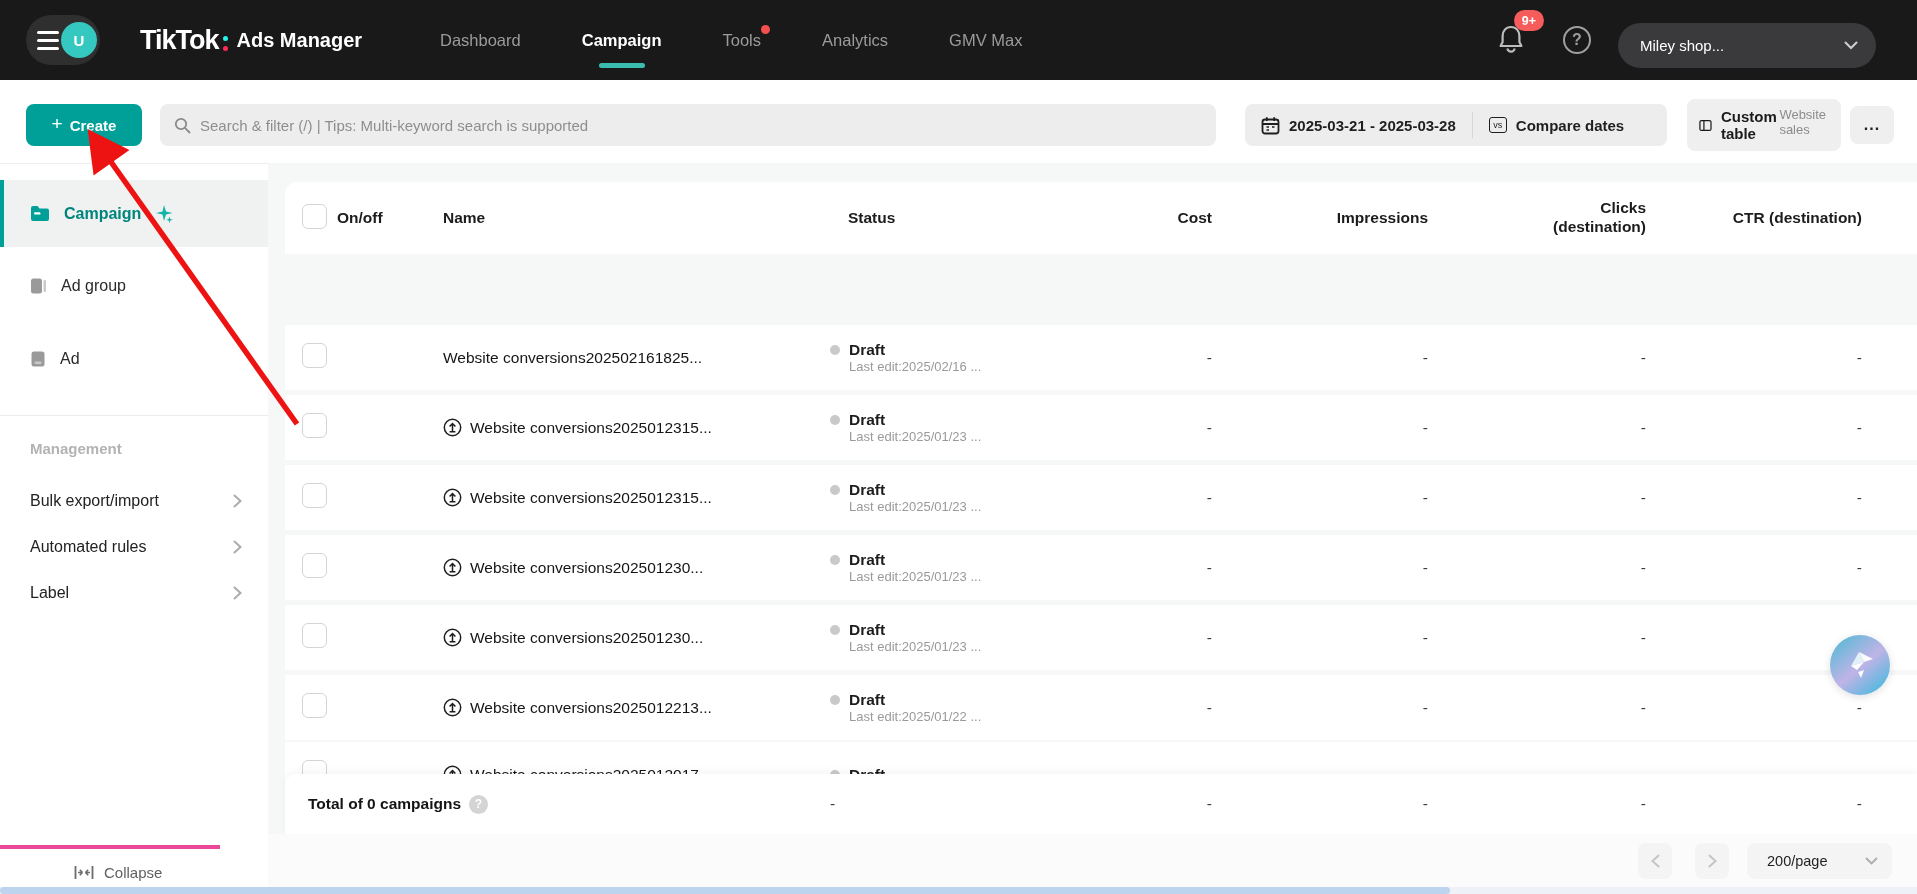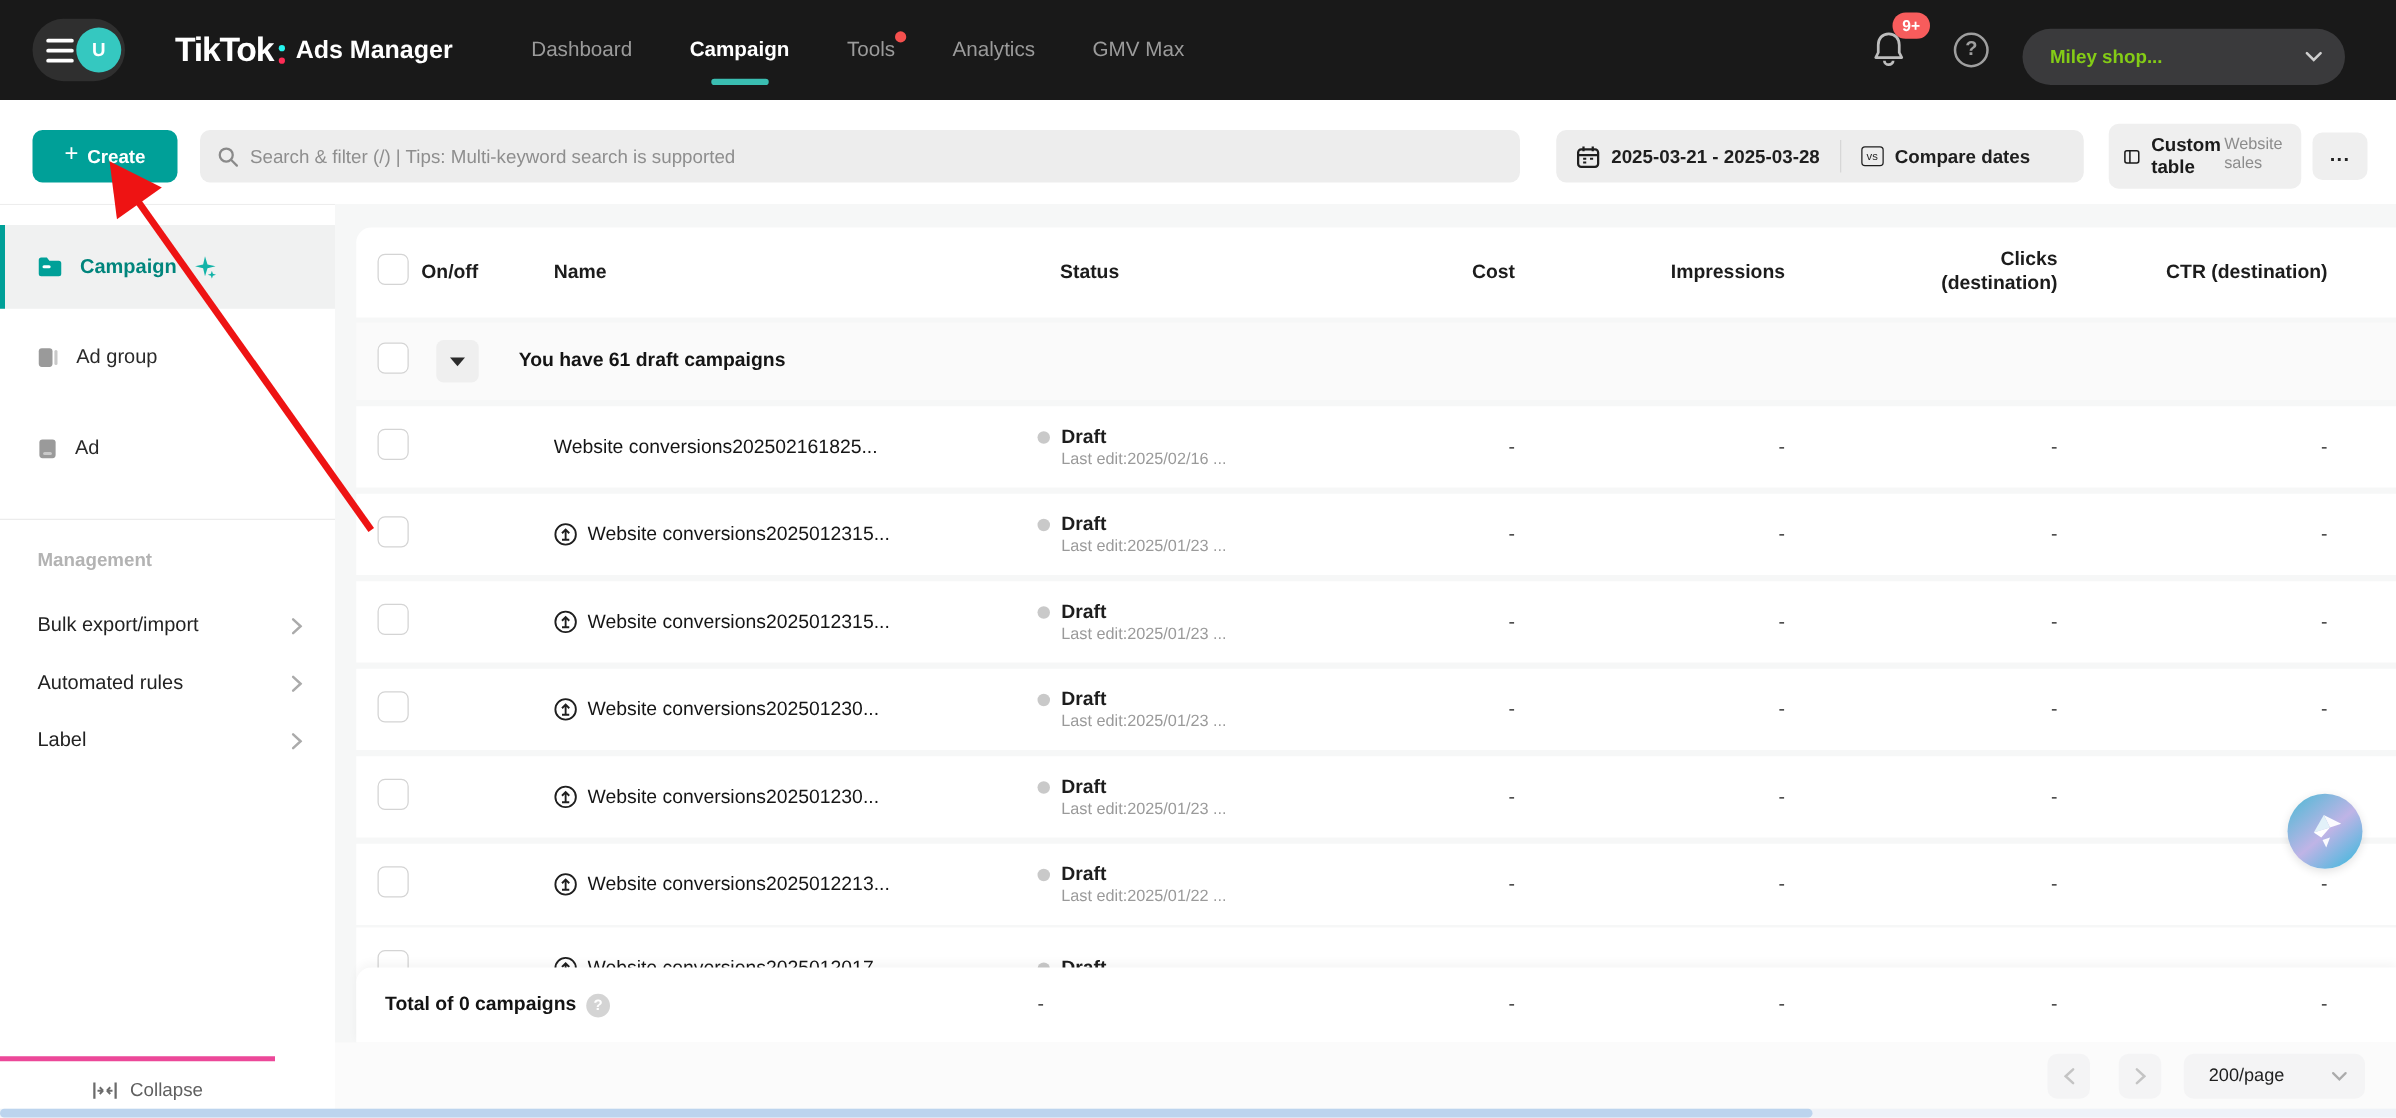--- a/index.html
+++ b/index.html
@@ -14,33 +14,33 @@
   .hamburger i { display:block; height:3px; background:#fff; border-radius:2px; }
   .avatar { position:absolute; right:3px; top:7px; width:36px; height:36px; border-radius:50%;
     background:#35c8c0; color:#fff; font-weight:700; font-size:15px; display:flex; align-items:center; justify-content:center; }
   .brand { position:absolute; left:140px; top:0; height:80px; display:flex; align-items:center; }
   .brand-name { color:#fff; font-size:27px; font-weight:700; letter-spacing:-1px; }
   .brand-colon { display:inline-flex; flex-direction:column; gap:5px; margin:6px 9px 0 4px; }
   .brand-colon i { width:5px; height:5px; border-radius:50%; }
   .brand-colon i.t { background:#25f4ee; } .brand-colon i.r { background:#fe2c55; }
   .brand-product { color:#fff; font-size:20px; font-weight:700; }
   .nav-items { position:absolute; left:425px; top:0; height:80px; display:flex; align-items:center; gap:46px; }
-  .nav-item { position:relative; color:#9b9b9b; font-size:16.5px; font-weight:500; cursor:pointer; }
+  .nav-item { position:relative; color:#9b9b9b; font-size:16.5px; font-weight:500; cursor:pointer;margin-left:15px; }
   .nav-item.active { color:#fff; font-weight:700; }
   .nav-item.active .underline { position:absolute; left:50%; transform:translateX(-50%); bottom:-18px;
     width:46px; height:5px; border-radius:3px; background:#3abdb1; }
   .tools-dot { position:absolute; right:-9px; top:-6px; width:9px; height:9px; border-radius:50%; background:#f5504e; }
   .bell-wrap { position:absolute; left:1496px; top:22px; width:44px; height:44px; cursor:pointer; }
   .badge { position:absolute; left:18px; top:-12px; min-width:30px; height:21px; padding:0 7px; background:#f75c5c;
     color:#fff; font-size:12.5px; font-weight:700; border-radius:11px; display:flex; align-items:center; justify-content:center; }
   .help-circle { position:absolute; left:1563px; top:26px; width:28px; height:28px; border:2px solid #9f9f9f;
     border-radius:50%; color:#9f9f9f; font-size:16px; font-weight:700; display:flex; align-items:center; justify-content:center; cursor:pointer; }
   .account-pill { position:absolute; left:1618px; top:23px; width:258px; height:45px; background:#3a3a3c; border-radius:23px;
     display:flex; align-items:center; padding:0 18px 0 22px; cursor:pointer; }
-  .account-name { color:#84cc16; font-size:15px; font-weight:700; flex:1; }
+  .account-name { color:#ffffff; font-size:15px; font-weight:400; flex:1; }
 
   
   .toolbar { position:absolute; left:0; top:80px; width:1917px; height:83px; background:#fff; z-index:4; }
   .btn-create { position:absolute; left:26px; top:24px; width:116px; height:42px; background:#00a098; border:none;
     border-radius:8px; color:#fff; font-size:15px; font-weight:700; font-family:inherit; display:flex; align-items:center;
     justify-content:center; gap:7px; cursor:pointer; }
   .btn-create .plus { font-size:19px; font-weight:400; margin-top:-2px; }
   .search-box { position:absolute; left:160px; top:24px; width:1056px; height:42px; background:#ededed; border-radius:8px;
     display:flex; align-items:center; padding:0 14px; gap:9px; }
   .search-box input { flex:1; border:none; outline:none; background:transparent; font-size:15px; font-family:inherit; color:#333; }
@@ -277,34 +277,20 @@
     <span class="c-check"><span class="cb"></span></span>
     <span class="th">On/off</span>
     <span class="th th-name">Name</span>
     <span class="th th-status">Status</span>
     <span class="th num">Cost</span>
     <span class="th num">Impressions</span>
     <span class="th num th-clicks">Clicks (destination)</span>
     <span class="th num">CTR (destination)</span>
   </div>
 
-  <div class="group-row grid8">
-    <span class="c-check"><span class="cb"></span></span>
-    <span>
-        <button class="exp-btn">
-          <span class="caret-down"></span>
-        </button>
-      </span>
-    <span class="group-label">You have 61 draft campaigns</span>
-    <span></span>
-      <span></span>
-      <span></span>
-      <span></span>
-      <span></span>
-  </div>
 
   <div class="trow grid8" style="top:162px;">
     <span class="c-check"><span class="cb"></span></span>
       <span></span>
     <span class="c-name">
         <span class="nm">Website conversions202502161825...</span>
       </span>
     <span class="c-status">
         <span class="status-dot"></span>
         <span class="st-col">

